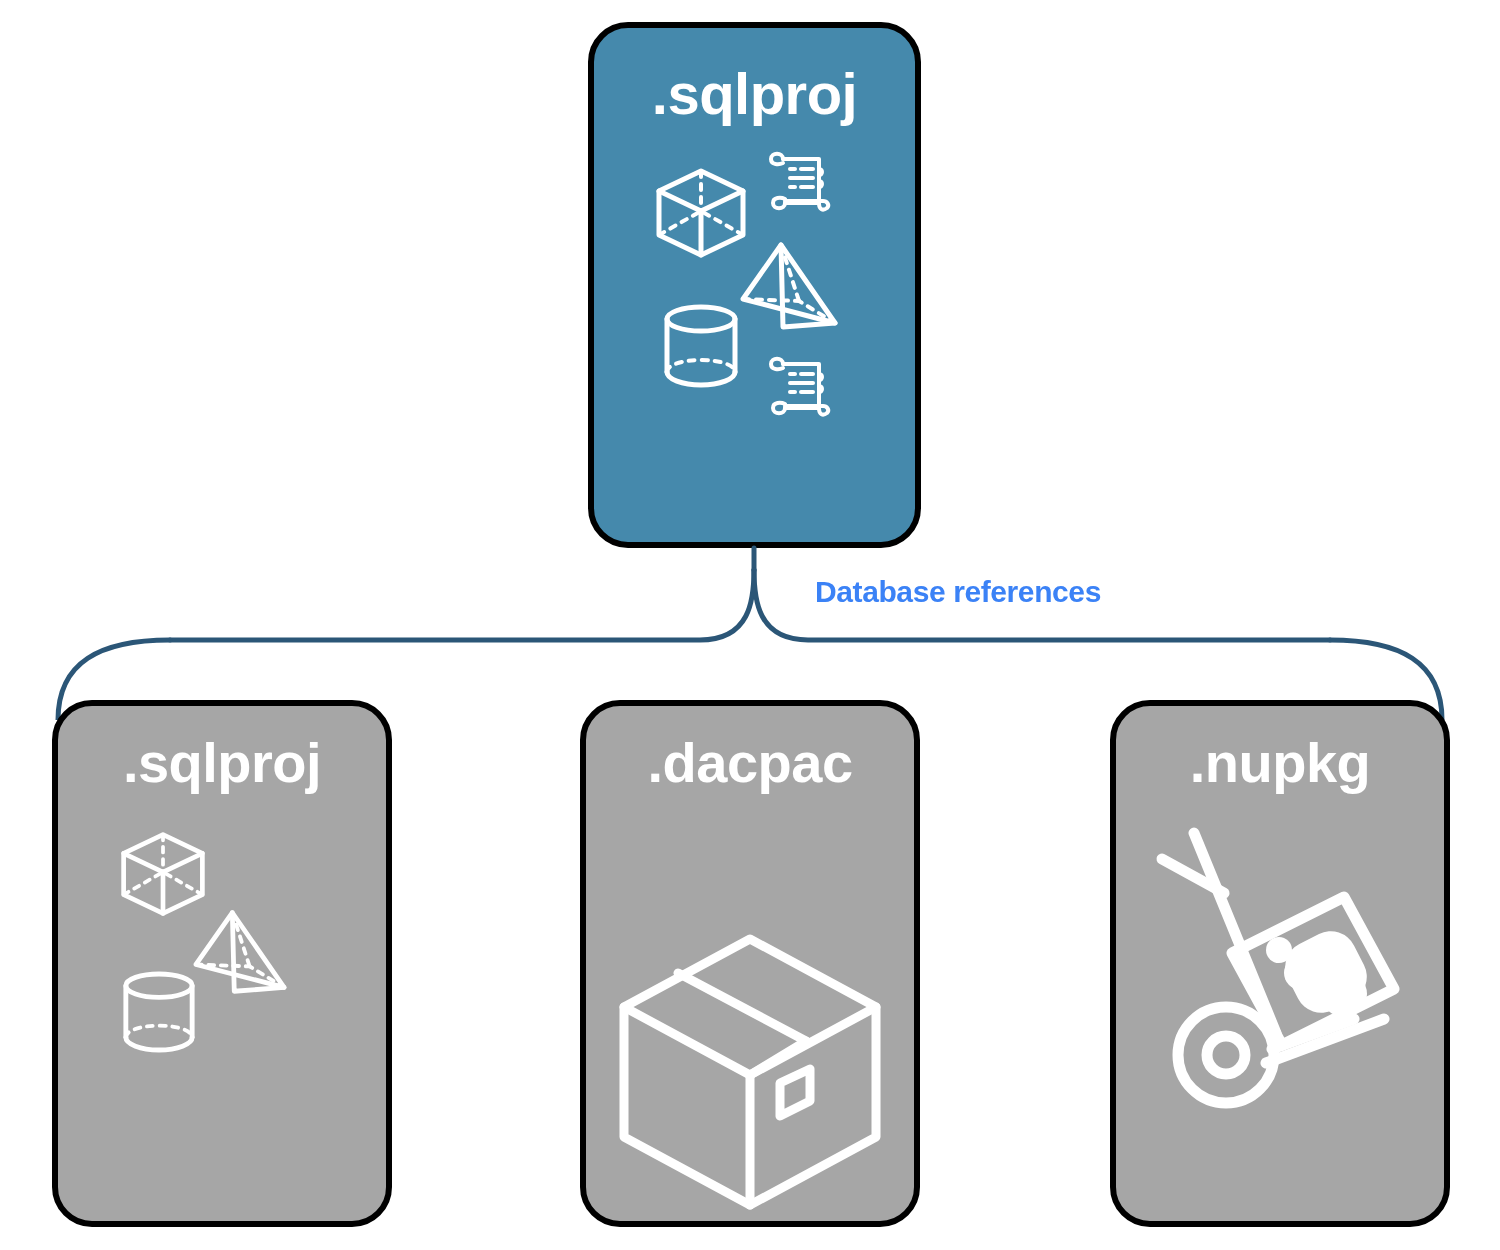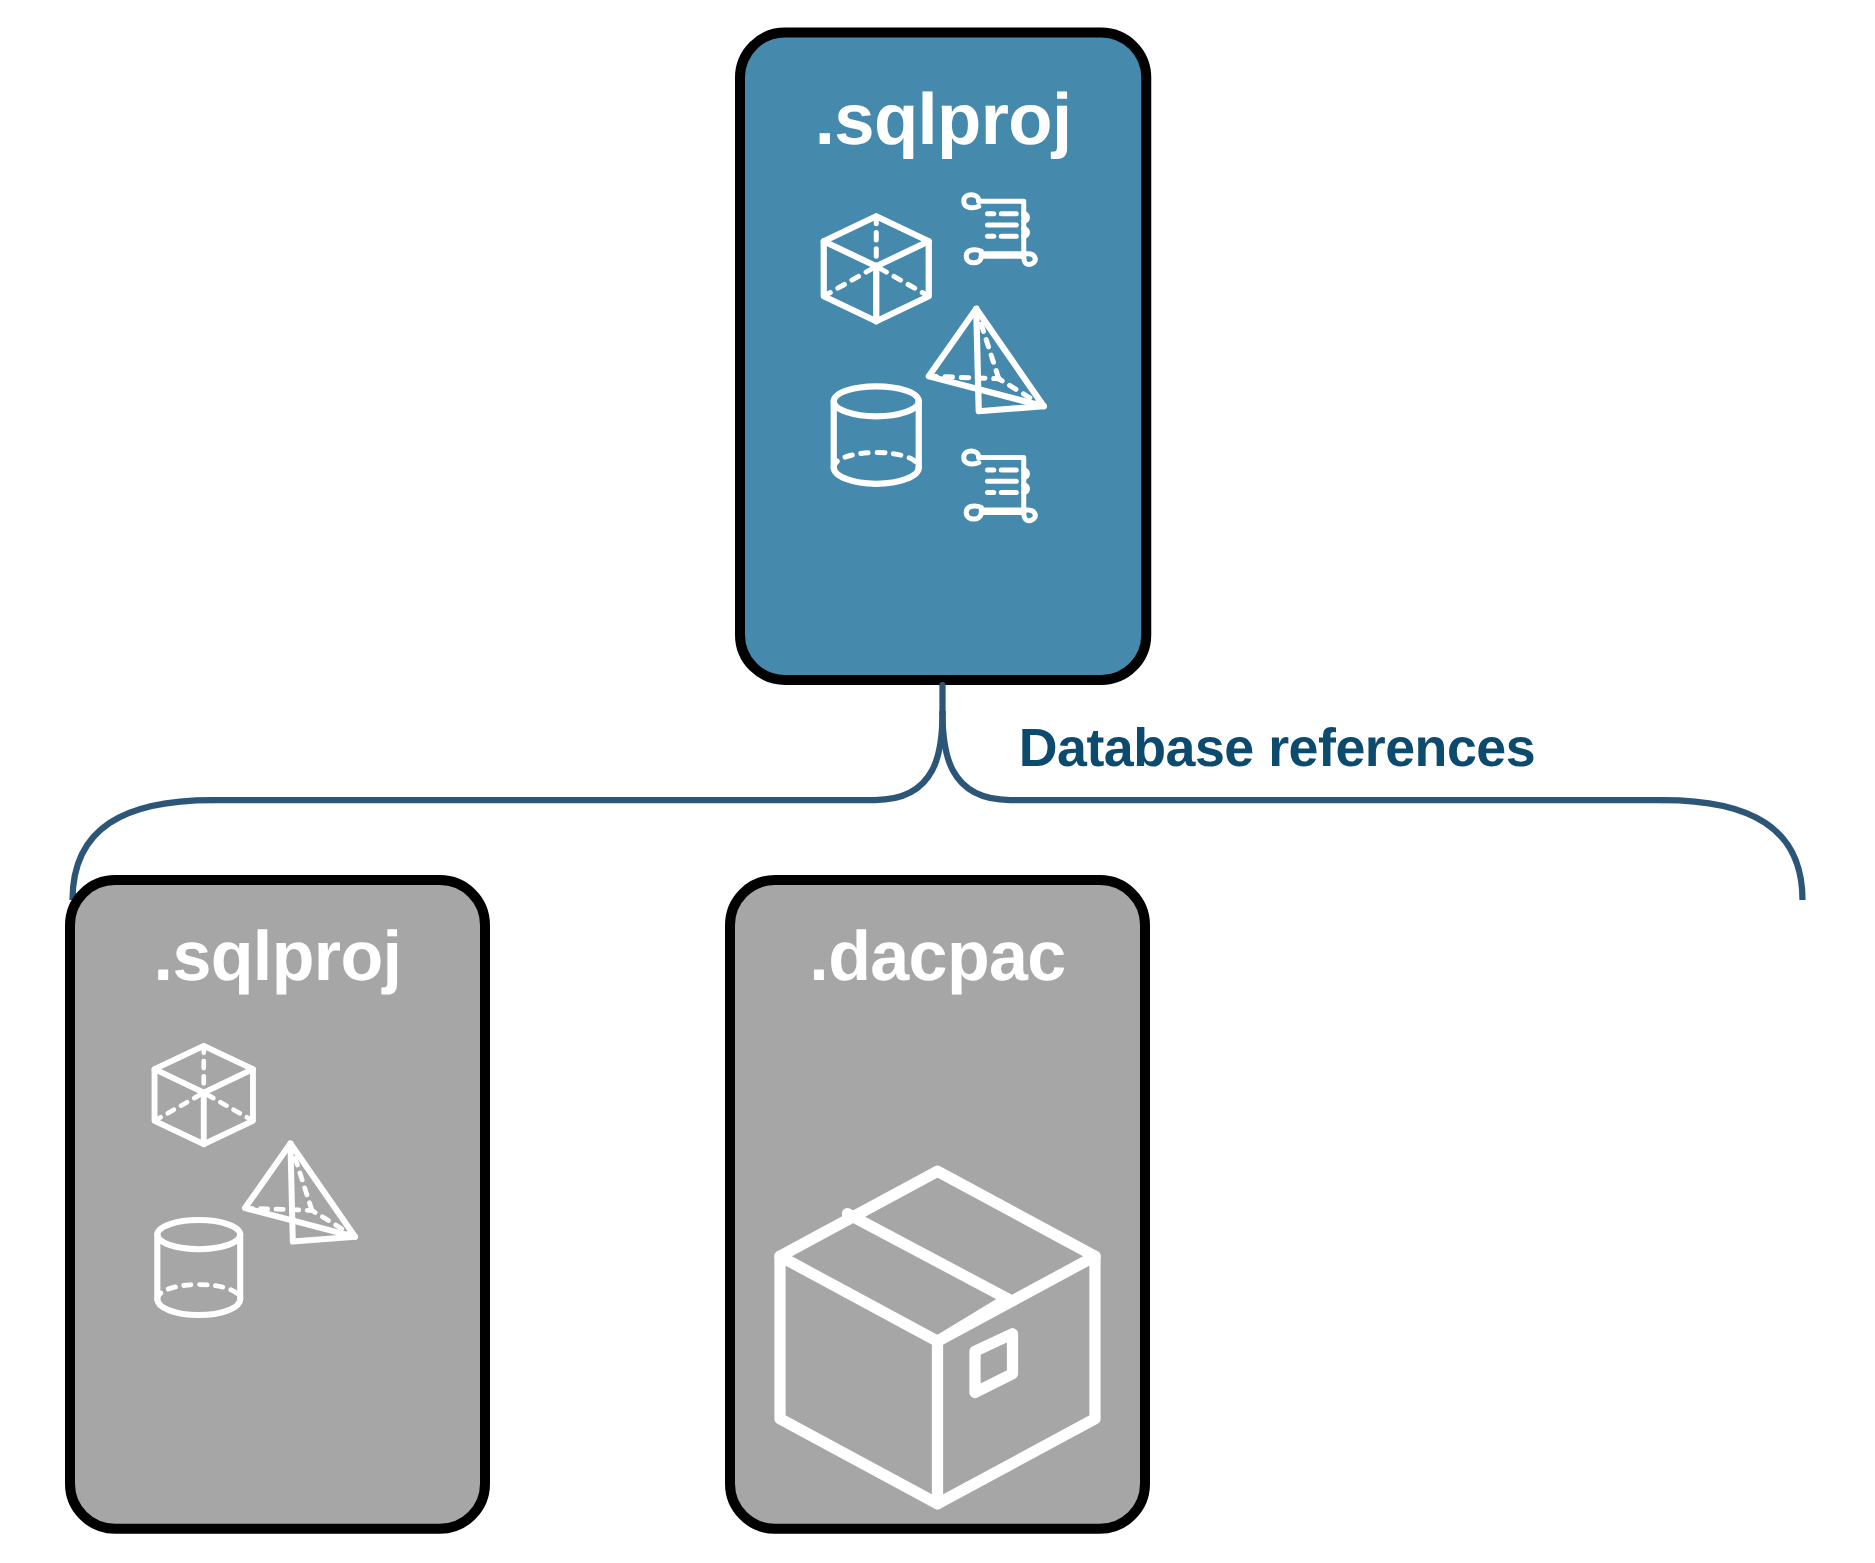--- a/index.html
+++ b/index.html
@@ -19,21 +19,21 @@
 
   #diagram-root {
     position: absolute;
     inset: 0;
   }
 
   
   .card {
     position: absolute;
     box-sizing: border-box;
-    border: 8px solid #000000;
+    border: 6px solid #000000;
     border-radius: 40px;
     display: flex;
     flex-direction: column;
     align-items: center;
   }
   .card.primary   { background: #4589ac; }
   .card.secondary { background: #a6a6a6; }
 
   .card-title {
     color: #ffffff;
@@ -107,23 +107,23 @@
     top: 540px;
     width: 1500px;
     height: 180px;
     pointer-events: none;
   }
 
   #connector-label {
     position: absolute;
     left: 815px;
     top: 575px;
-    font-size: 43px;
+    font-size: 30px;
     font-weight: bold;
-    color: #0c4a6e;
+    color: #3b82f6;
     letter-spacing: -0.4px;
     white-space: nowrap;
     user-select: none;
   }
 </style>
 </head>
 <body>
 
 <div id="diagram-root">
 
@@ -283,14 +283,44 @@
 
           <path d="M64 42 L192 110"></path>
           <path d="M192 110 L136 144"></path>
         </g>
 
         <path fill="none" stroke="#ffffff" stroke-width="9" stroke-linejoin="round" d="M166 152 L196 138 L196 170 L166 185 Z"></path>
       </svg>
     </div>
   </div>
 
+  <div class="card secondary bottom" id="card-nupkg-ref">
+
+    <div class="card-title">.nupkg</div>
+
+    <div class="icon-area">
+      <svg class="icon-svg" style="left:8px; top:4px;" width="264" height="288" viewBox="0 0 264 288">
+        <g fill="none" stroke="#ffffff" stroke-width="11" stroke-linejoin="round" stroke-linecap="round">
+
+          <path d="M14 38 L76 72"></path>
+
+          <path d="M46 12 L128 212"></path>
+
+          <path d="M118 242 L236 198"></path>
+          <path d="M124 228 L206 198"></path>
+
+          <path d="M84 132 L196 76 L246 168 L134 224 Z"></path>
+
+          <circle cx="78" cy="234" r="48"></circle>
+          <circle cx="78" cy="234" r="19"></circle>
+        </g>
+
+        <g fill="#ffffff">
+          <rect x="141" y="114" width="74" height="74" rx="26" transform="rotate(-27 178 151)"></rect>
+          <circle cx="131" cy="129" r="13"></circle>
+          <circle cx="153" cy="152" r="17"></circle>
+          <circle cx="196" cy="173" r="23"></circle>
+        </g>
+      </svg>
+    </div>
+  </div>
 
 </div>
 
 </body></html>

